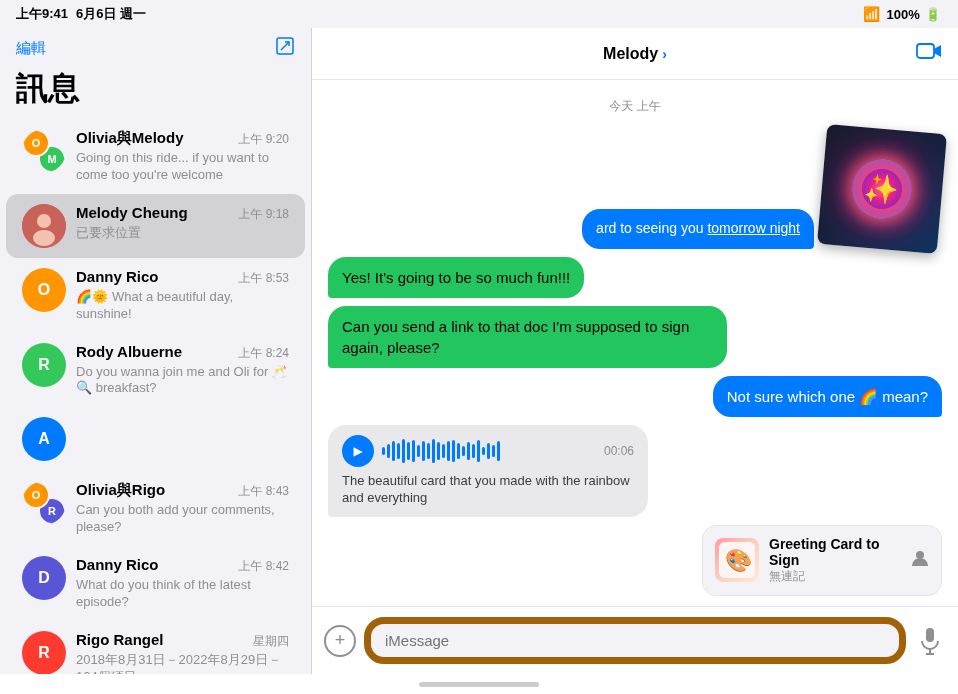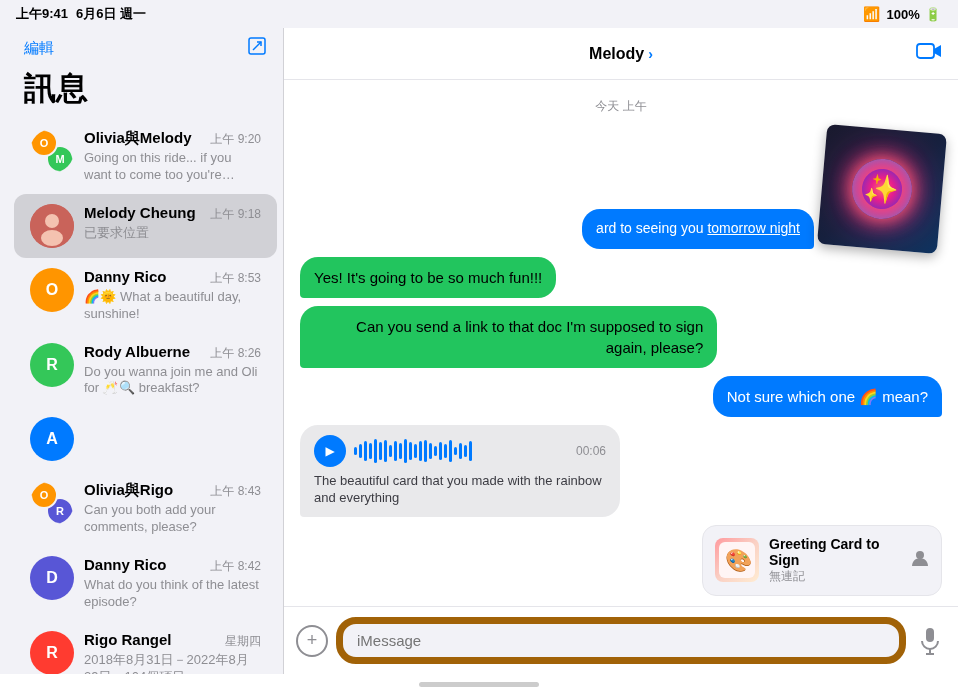--- a/index.html
+++ b/index.html
@@ -31,27 +31,26 @@
 
     
     .main {
       display: flex;
       flex: 1;
       overflow: hidden;
     }
 
     
     .sidebar {
-      width: 276px;
+      width: 312px;
       background: #f2f2f7;
       display: flex;
       flex-direction: column;
       border-right: 1px solid #d1d1d6;
       flex-shrink: 0;
-      margin-left: 8px;
     }
     .sidebar-header {
       padding: 8px 16px 6px;
       display: flex;
       align-items: center;
       justify-content: space-between;
     }
     .sidebar-edit-btn {
       color: #007aff;
       font-size: 15px;
@@ -190,21 +189,20 @@
     .message-row.outgoing {
       flex-direction: row-reverse;
     }
     .bubble {
       max-width: 65%;
       padding: 10px 14px;
       border-radius: 18px;
       font-size: 15px;
       line-height: 1.4;
       word-break: break-word;
-      text-align: right;
     }
     .bubble.incoming {
       background: #22c55e;
       color: #000;
       border-bottom-left-radius: 4px;
     }
     .bubble.outgoing {
       background: #007aff;
       color: #fff;
       border-bottom-right-radius: 4px;
@@ -462,21 +460,21 @@
           </div>
           <div class="conversation-preview">🌈🌞 What a beautiful day, sunshine!</div>
         </div>
       </div>
 
       <div class="conversation-item">
         <div class="avatar" style="background:#34c759;">R</div>
         <div class="conversation-content">
           <div class="conversation-top">
             <span class="conversation-name">Rody Albuerne</span>
-            <span class="conversation-time">上午 8:26</span>
+            <span class="conversation-time">上午 8:24</span>
           </div>
           <div class="conversation-preview">Do you wanna join me and Oli for 🥂🔍 breakfast?</div>
         </div>
       </div>
 
       <div class="conversation-item">
         <div class="avatar" style="background:#007aff;">A</div>
       </div>
 
       <div class="conversation-item">

